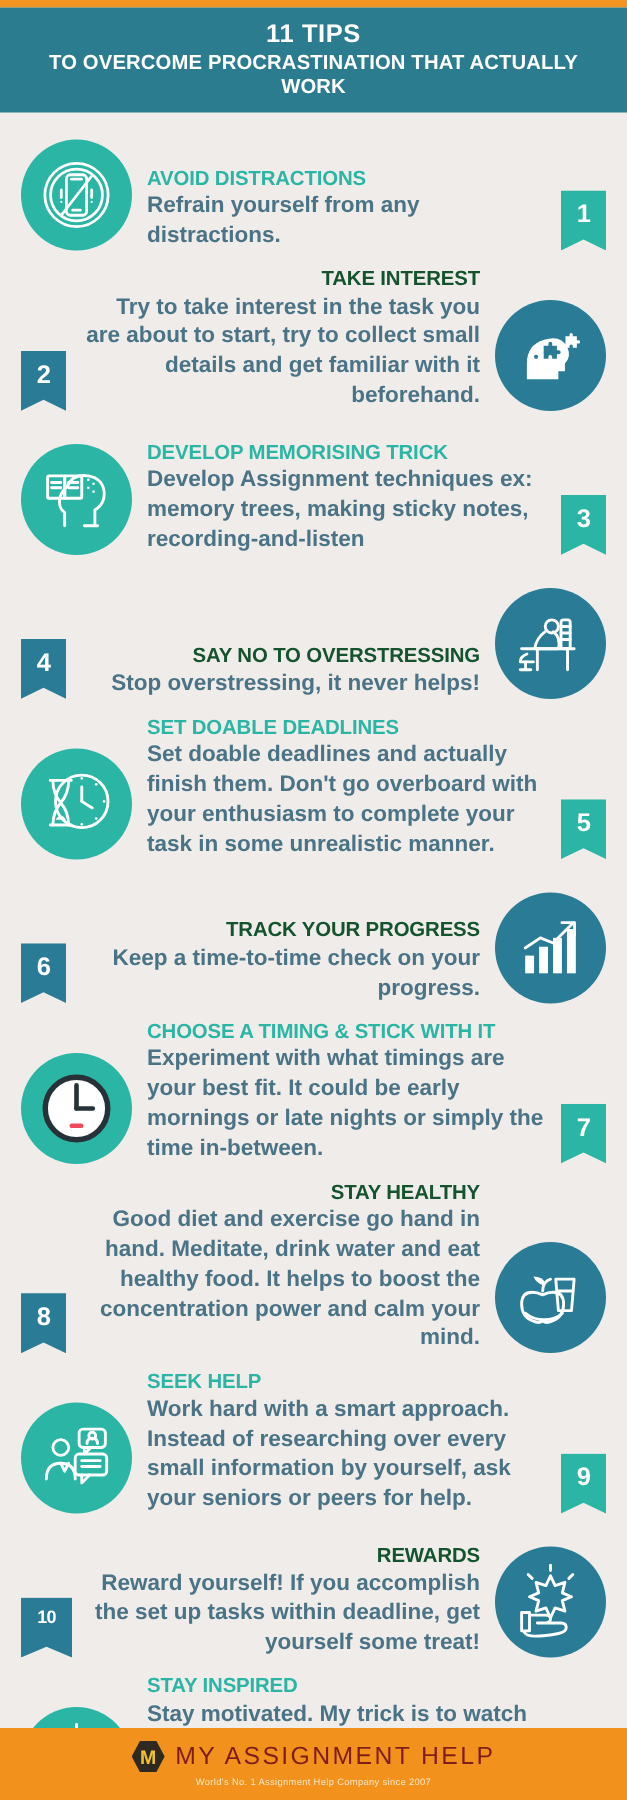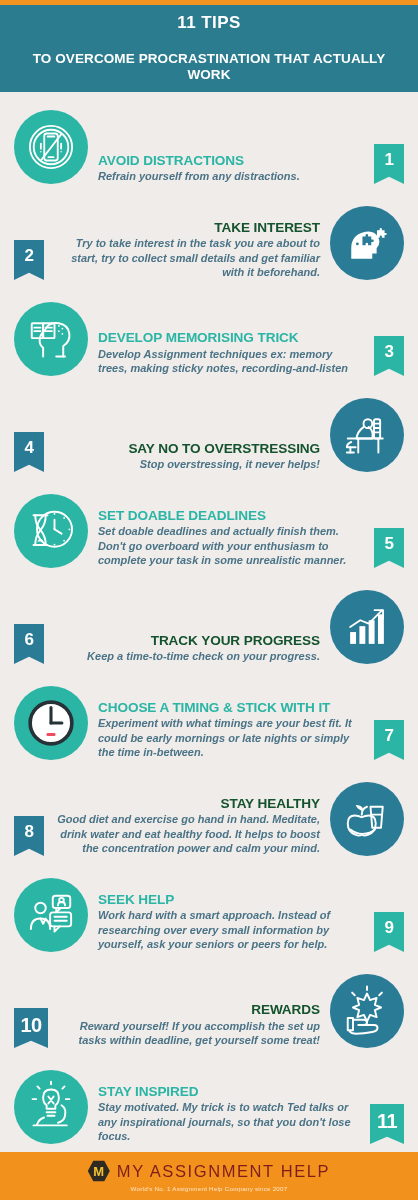--- a/index.html
+++ b/index.html
@@ -11,21 +11,21 @@
   }
   .page{position:relative;width:418px;height:1200px;background:#efecea;}
 
   
   .topstrip{height:5px;background:#f2941f;}
   .header{
     background:#2a7c8e;color:#ffffff;text-align:center;
     padding:8px 10px 9px;
   }
   .header .t1{font-size:17px;font-weight:bold;letter-spacing:.4px;line-height:1.15;}
-  .header .t2{font-size:13.5px;font-weight:bold;letter-spacing:.1px;line-height:1.2;margin-top:18px;}
+  .header .t2{font-size:13.5px;font-weight:bold;letter-spacing:.1px;line-height:1.2;margin-top:1px;}
   .subhead{
     color:#4b7f92;font-size:8.2px;font-weight:bold;text-align:center;
     line-height:1.45;padding:9px 16px 6px;letter-spacing:.15px;
   }
 
   
   .tips{position:relative;padding:4px 0 0;}
   .tip{position:relative;display:flex;align-items:flex-end;min-height:88px;padding:0 14px;margin-bottom:8px;}
   .tip.right{flex-direction:row-reverse;}
 
@@ -41,35 +41,35 @@
   
   .txt{flex:1 1 auto;padding:4px 10px 0 10px;}
   .tip.left .txt{text-align:left;}
   .tip.right .txt{text-align:right;}
   .tip-title{
     font-size:13.6px;font-weight:bold;line-height:1.08;letter-spacing:-.1px;
     margin-bottom:1px;
   }
   .t-teal{color:#2bb5a5;}
   .t-blue{color:#14532d;}
-  .tip-desc{font-size:11px;line-height:1.32;color:#4a7386;font-weight:bold;font-style:italic;}
+  .tip-desc{font-size:15px;line-height:1.32;color:#4a7386;font-weight:bold;}
 
   
   .badge{
     flex:0 0 auto;width:30px;height:40px;margin-top:6px;position:relative;
     display:flex;align-items:flex-start;justify-content:center;
     color:#fff;font-size:17px;font-weight:bold;
     clip-path:polygon(0 0,100% 0,100% 100%,50% 82%,0 100%);
     filter:drop-shadow(2px 3px 2px rgba(0,0,0,.28));
   }
   .badge span{margin-top:6px;letter-spacing:-.5px;}
   .b-teal{background:#2bb5a5;}
   .b-blue{background:#2a7c96;}
   .badge.wide{width:34px;}
-  .badge.wide span{font-size:20px;}
+  .badge.wide span{font-size:12px;}
 
   
   .footer{
     position:absolute;left:0;bottom:0;width:418px;height:48px;
     background:#f2921c;display:flex;align-items:center;justify-content:center;
   }
   .flogo{display:flex;align-items:center;gap:7px;}
   .hex{
     width:22px;height:22px;background:#2e2a21;
     clip-path:polygon(25% 3%,75% 3%,100% 50%,75% 97%,25% 97%,0 50%);

